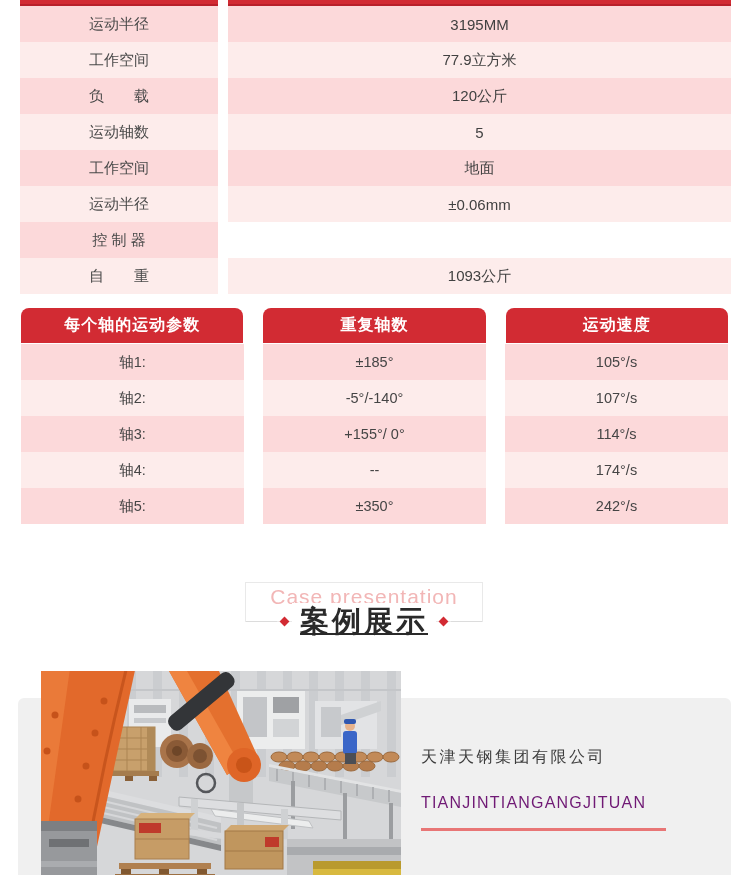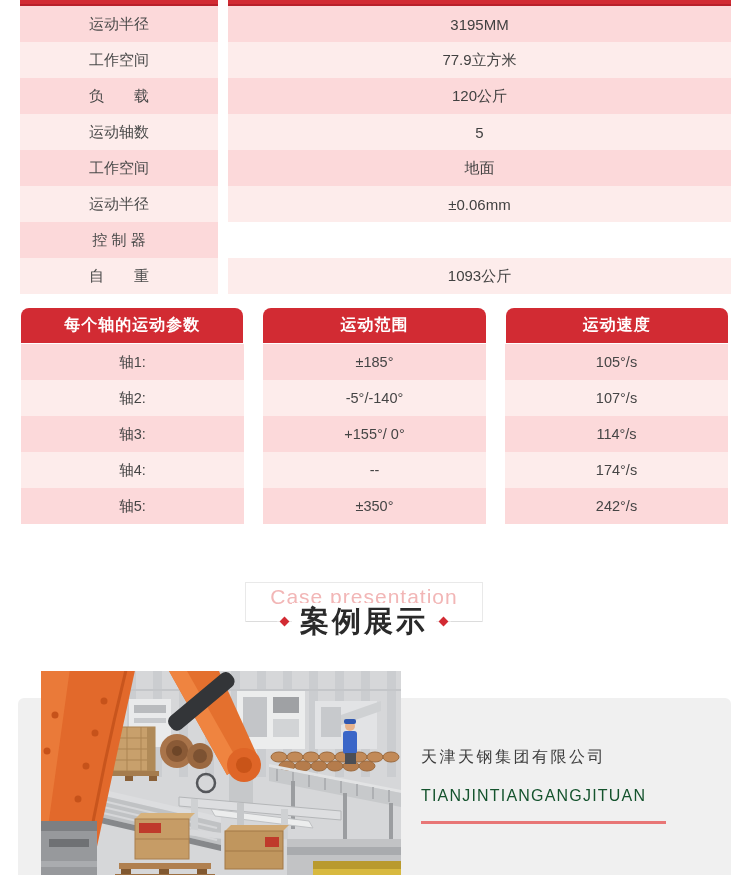--- a/index.html
+++ b/index.html
@@ -36,30 +36,30 @@
   .case-heading { position:absolute; top:582px; left:245px; width:238px; height:40px;
                   border:1px solid #e9e9e9;padding-left:15px; }
   .case-heading .en { position:absolute; left:0; right:0; top:2px; text-align:center;
                       font-size:21px; letter-spacing:1px; color:#f2b6b6; }
   .title-row { position:absolute; left:0; right:0; bottom:0; transform:translateY(50%);
                display:flex; align-items:center; }
   .title-row .line { flex:1; height:1px; background:#dcdcdc; }
   .diamond { width:7px; height:7px; background:#d22b33; transform:rotate(45deg);
              margin:0 4px; flex:none; }
   .zh-title { background:#ffffff; padding:0 8px; font-size:29px; font-weight:bold;
-              color:#2a2a2a; letter-spacing:3px; white-space:nowrap; line-height:36px; }
+              color:#2a2a2a; letter-spacing:3px; white-space:nowrap; line-height:36px;text-decoration:underline; }
 
   
   .case-card { position:absolute; top:698px; left:18px; width:713px; height:200px;
                background:#f0f0f0; border-radius:6px 6px 0 0; }
   .case-photo { position:absolute; top:671px; left:41px; width:360px; height:240px;
                 overflow:hidden; background:#d6d7d9; }
   .case-info { position:absolute; left:421px; top:747px; width:270px; }
   .company-zh { font-size:16px; color:#3d3d3d; letter-spacing:2.5px; }
-  .company-en { font-size:16px; color:#14532d; letter-spacing:1.2px; margin-top:19px; }
+  .company-en { font-size:16px; color:#701a75; letter-spacing:1.2px; margin-top:26px; }
   .red-line { margin-top:16px; width:245px; height:3px; background:#e87676; }
 </style>
 </head>
 <body>
 
 <div class="page">
 
   <section class="spec-table">
     <div class="spec-head">
       <div class="h-label"></div>
@@ -95,21 +95,21 @@
     </div>
     <div class="spec-row light">
       <div class="cell label-cell">自　　重</div>
       <div class="cell value-cell">1093公斤</div>
     </div>
   </section>
 
   <section class="axis-table">
     <div class="axis-head">
       <div class="cell">每个轴的运动参数</div>
-      <div class="cell">运动范围</div>
+      <div class="cell">重复轴数</div>
       <div class="cell">运动速度</div>
     </div>
 
     <div class="axis-row dark">
       <div class="cell">轴1:</div>
       <div class="cell">±185°</div>
       <div class="cell">105°/s</div>
     </div>
     <div class="axis-row light">
       <div class="cell">轴2:</div>

